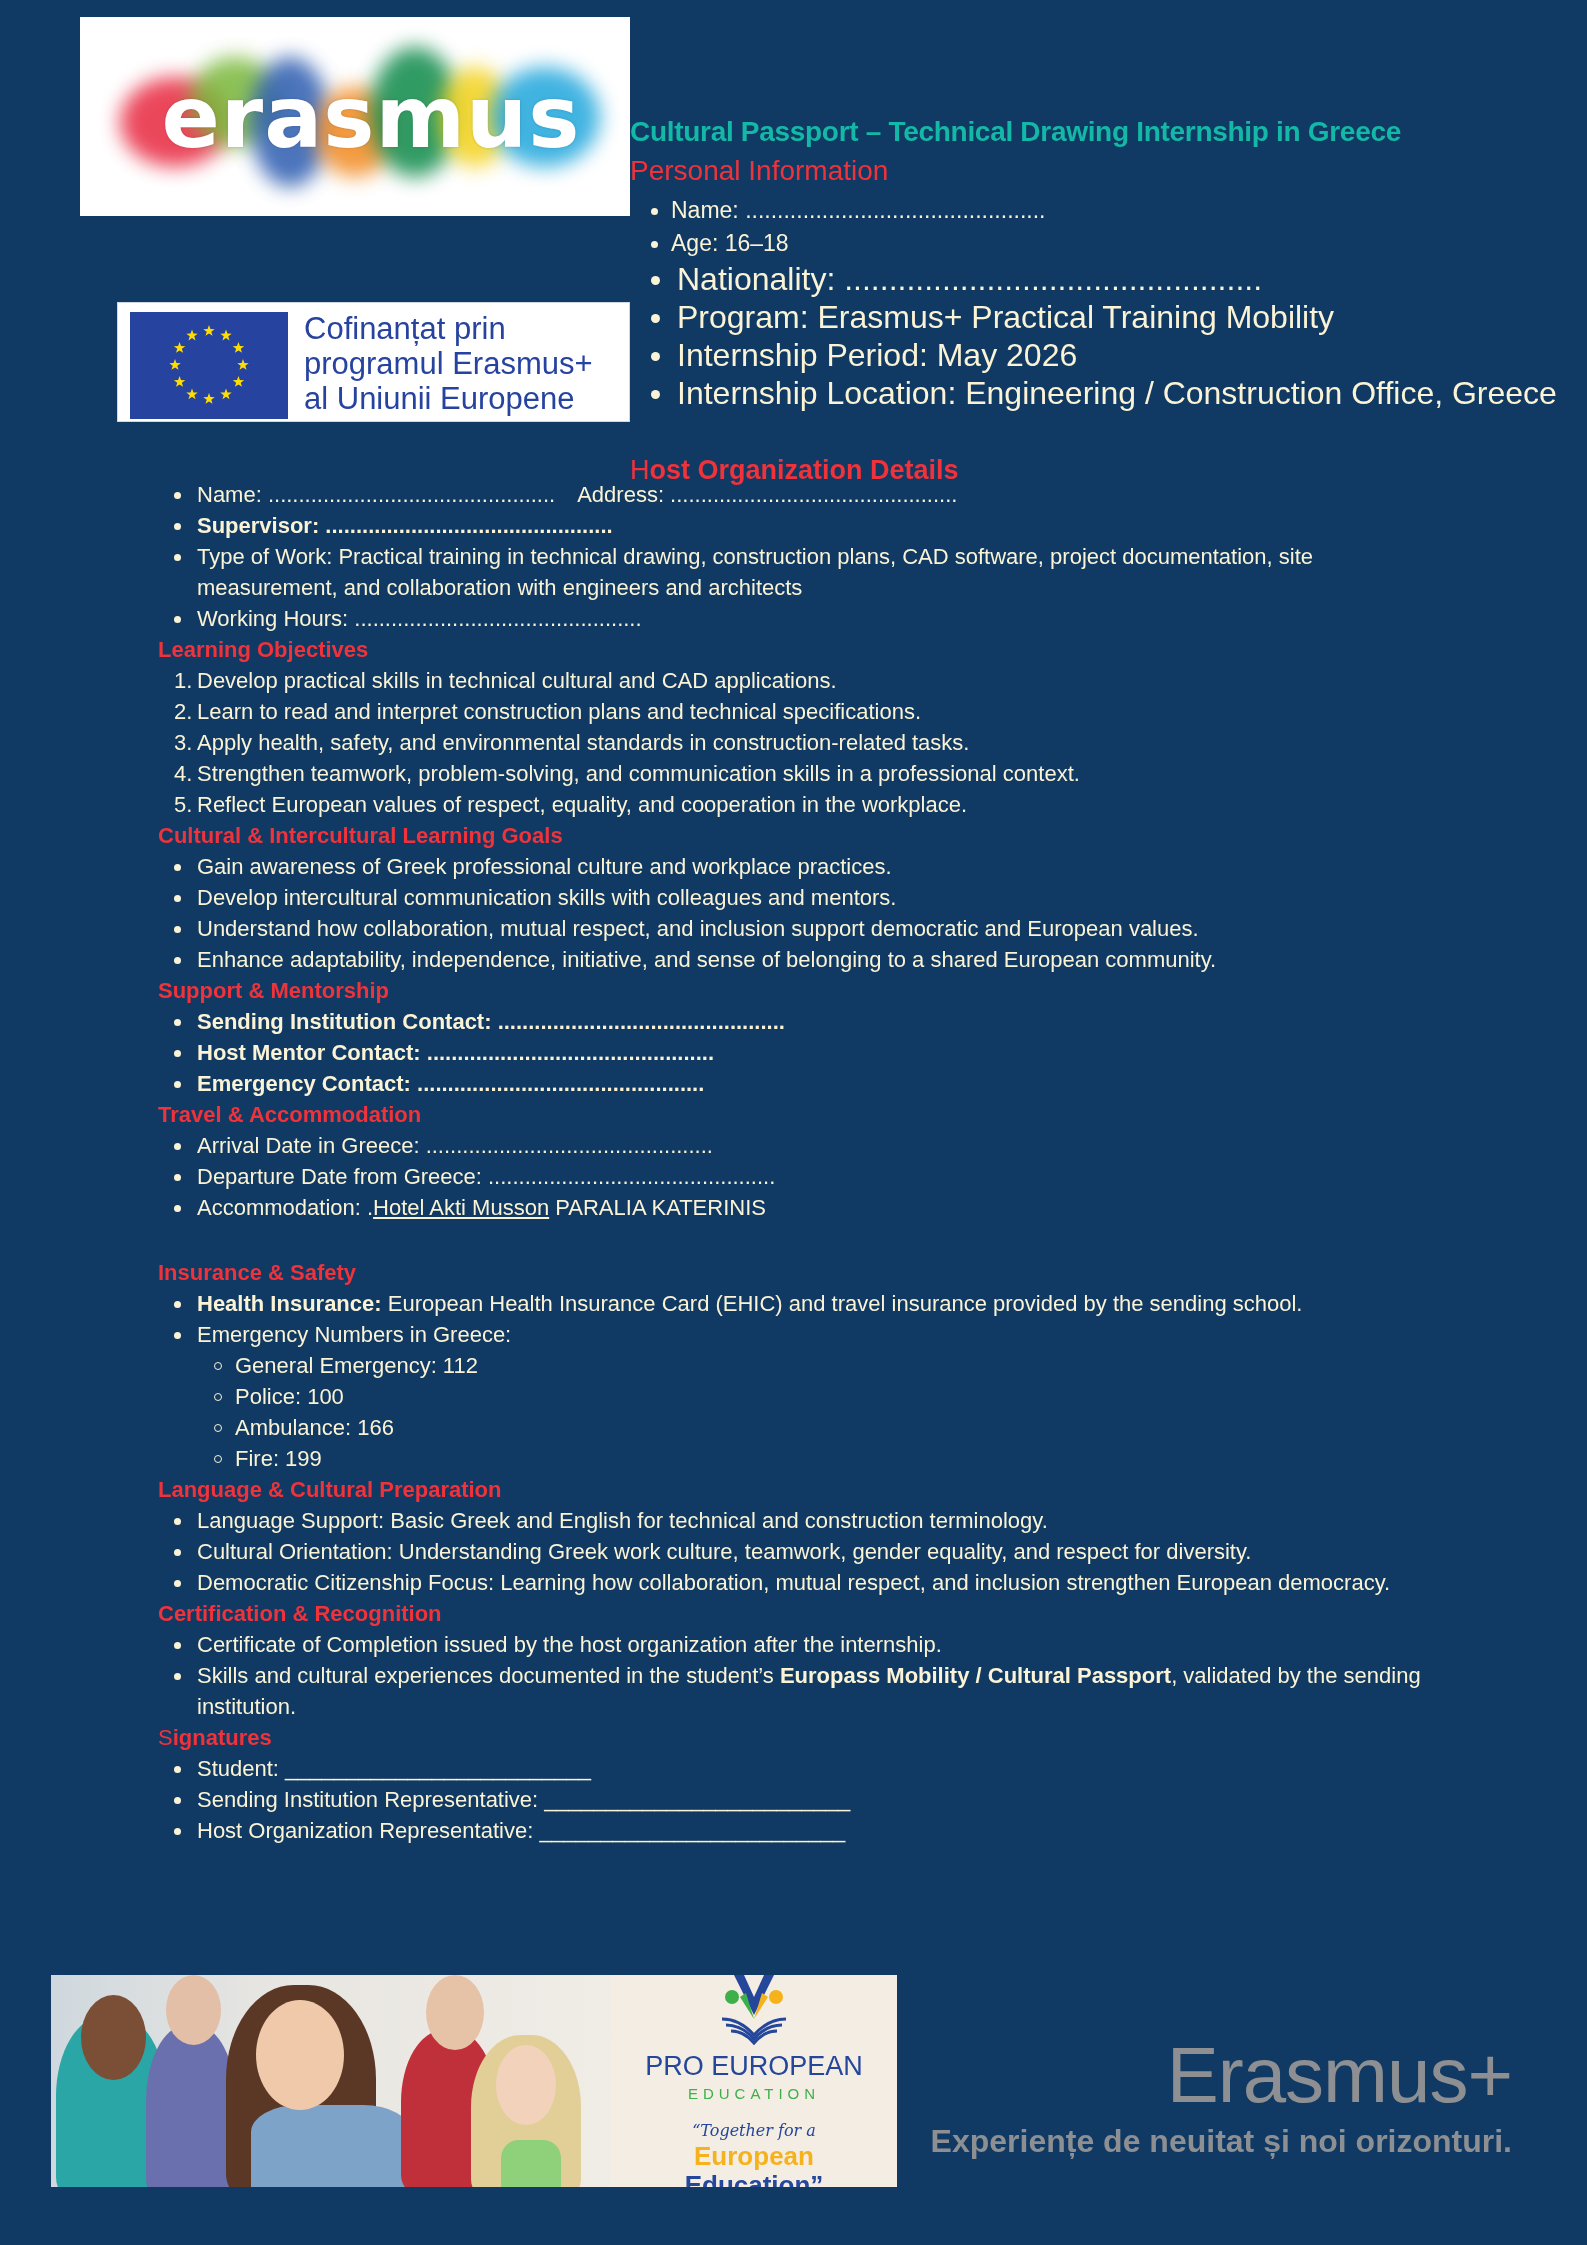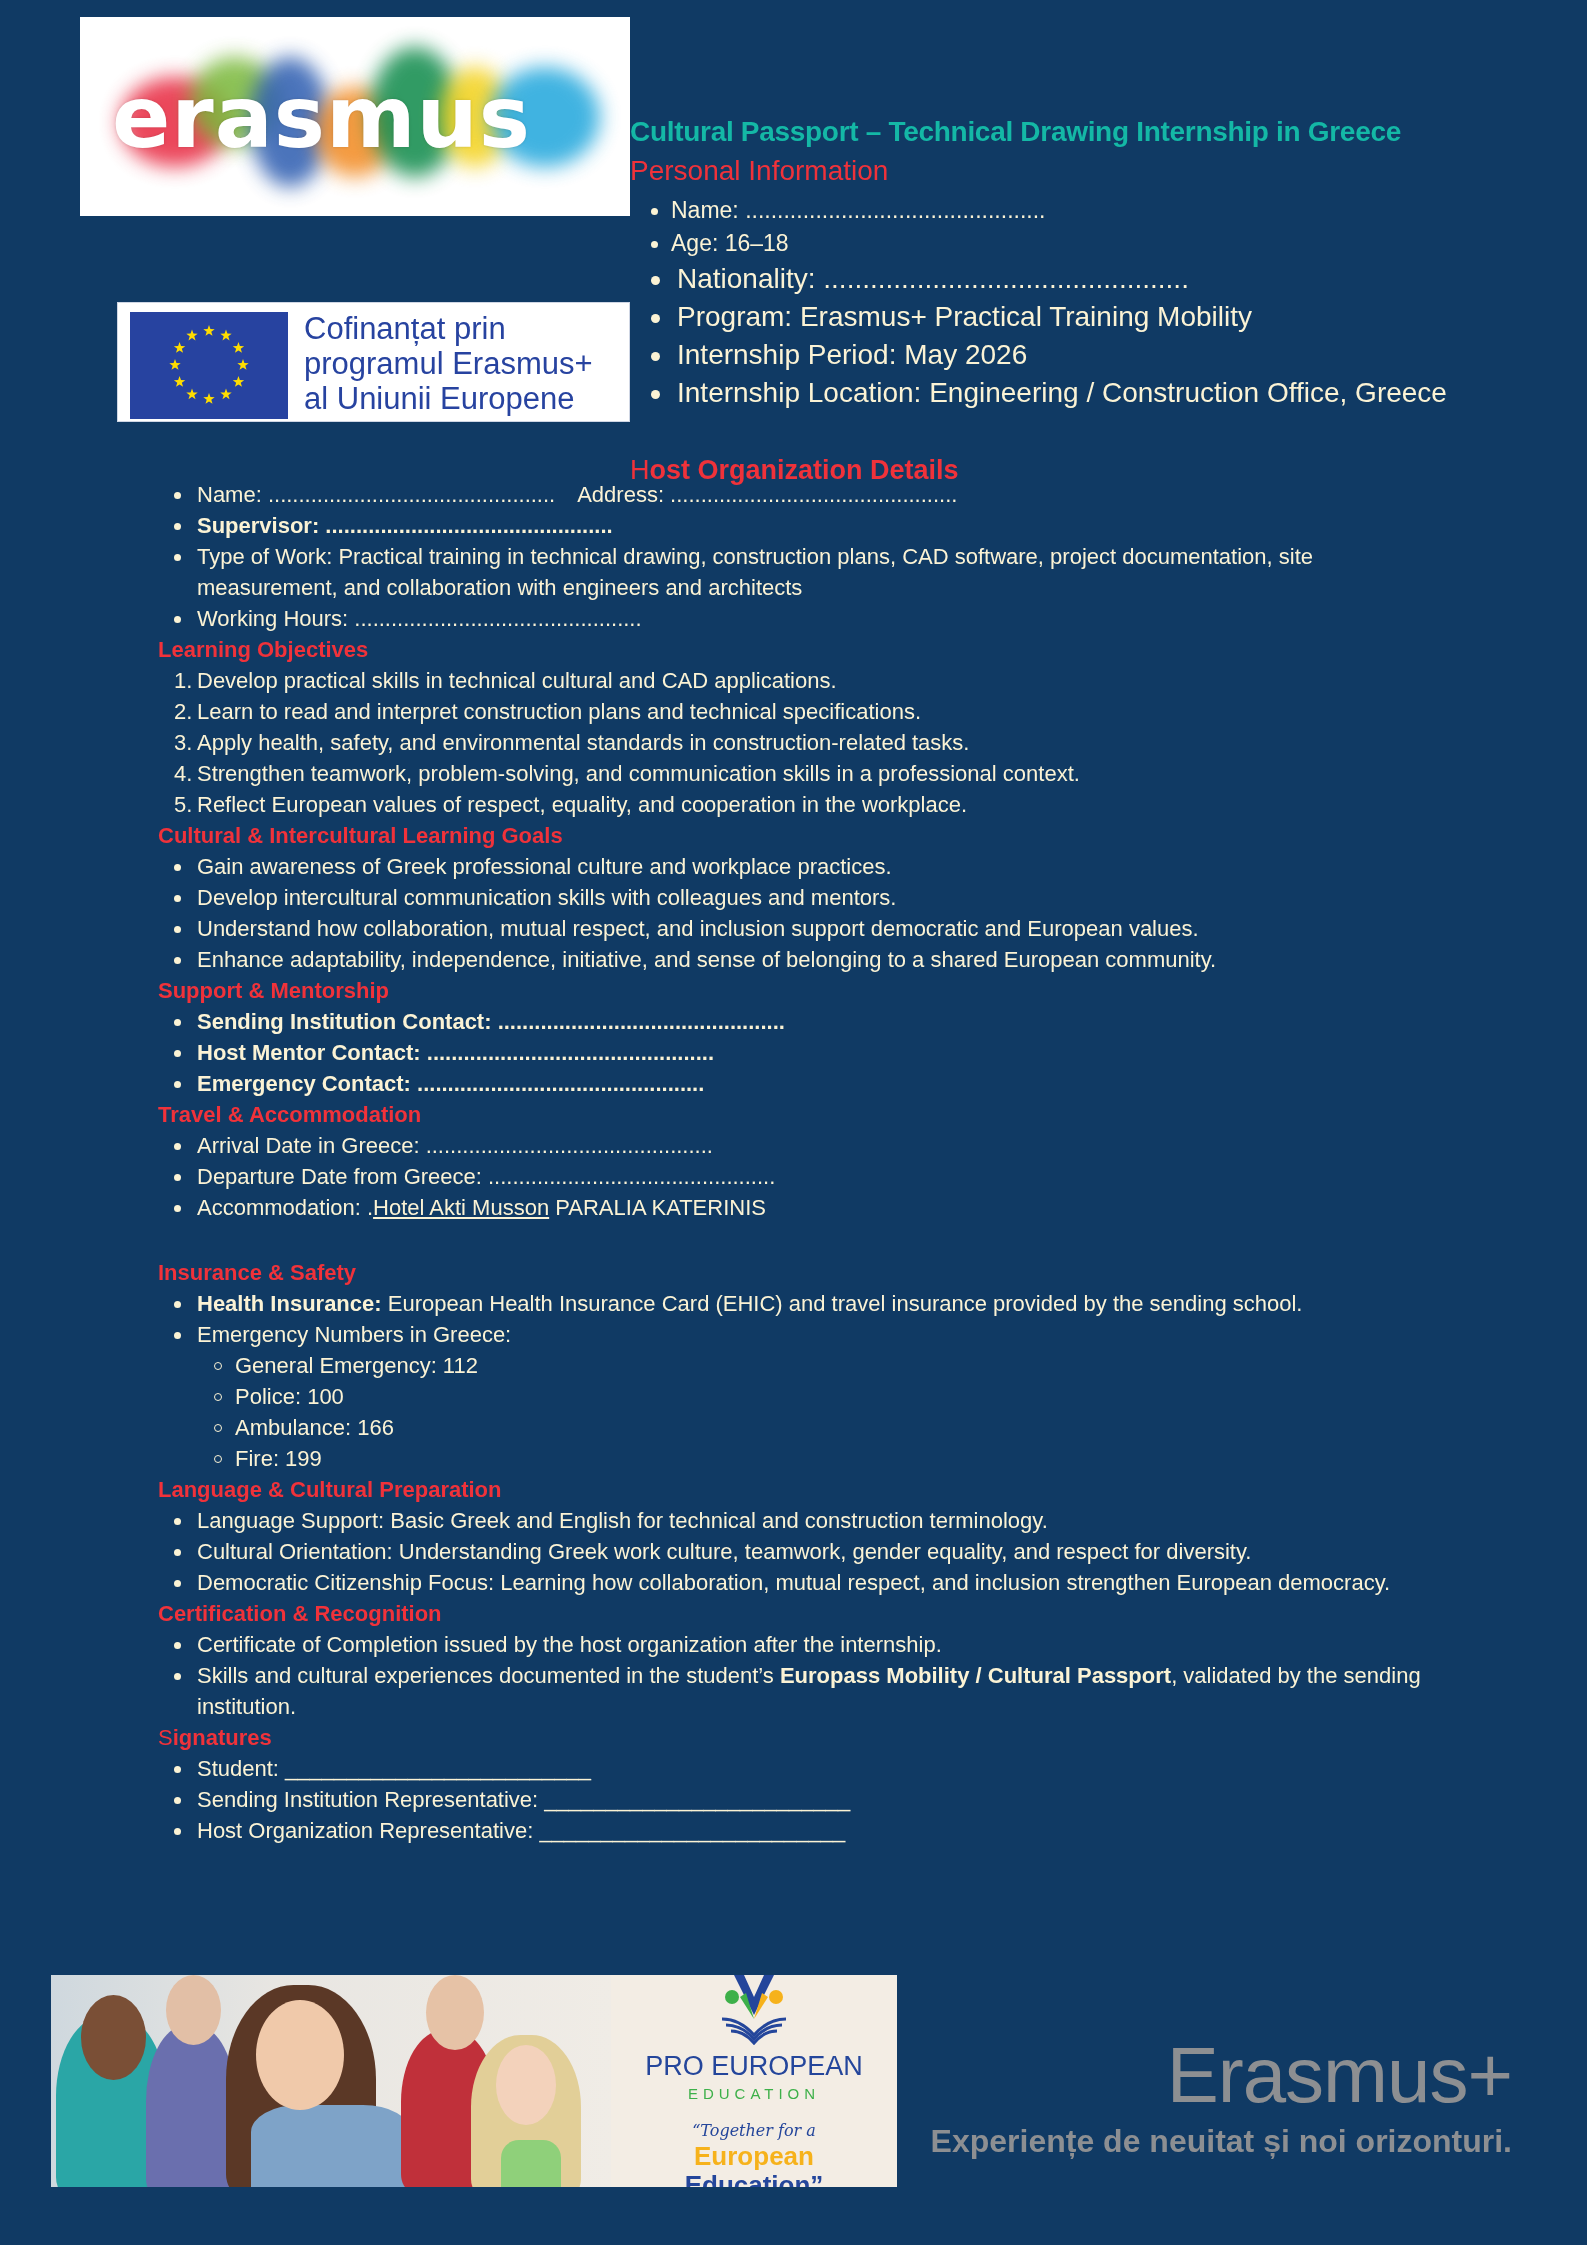--- a/index.html
+++ b/index.html
@@ -9,21 +9,21 @@
     font-family: "Liberation Sans", "DejaVu Sans", sans-serif;
     color: #fbf3d5;
   }
   .abs { position: absolute; }
   
   #erasmus-logo {
     left: 80px; top: 17px; width: 550px; height: 199px; background: #fff; overflow: hidden;
   }
   #erasmus-logo .splash { position: absolute; border-radius: 50%; filter: blur(10px); opacity: .85; }
   #erasmus-logo .word {
-    position: absolute; left: 0; right: 0; top: 50px; 
+    position: absolute; left: 0; right: 0; top: 50px; text-align: center;
     font-family: "DejaVu Sans", sans-serif; font-weight: bold; font-size: 86px; letter-spacing: 1px;
     color: #fff; text-shadow: 0 0 3px rgba(0,0,0,.15); padding-left: 32px;
   }
   
   #eu-logo {
     left: 117px; top: 302px; width: 513px; height: 120px; background: #fff;
     border: 1px solid #cfd6e4; box-sizing: border-box;
   }
   #eu-flag { position: absolute; left: 12px; top: 9px; width: 158px; height: 107px; background: #2743a0; }
   #eu-flag svg { position: absolute; left: 0; top: 0; }
@@ -39,21 +39,21 @@
   .h-personal { left: 630px; top: 155px; font-size: 28px; color: #f0323a; }
   ul, ol { margin: 0; padding: 0; list-style: none; }
   .blist li { position: relative; padding-left: 28px; }
   .blist li::before {
     content: ""; position: absolute; left: 8px; width: 7px; height: 7px; border-radius: 50%; background: #fbf3d5;
   }
   #personal-list { left: 643px; top: 194px; }
   #personal-list li { white-space: nowrap; }
   #personal-list li.sm { font-size: 23px; line-height: 33px; }
   #personal-list li.sm::before { top: 14px; }
-  #personal-list li.lg { font-size: 28px; line-height: 38px; padding-left: 34px; }
+  #personal-list li.lg { font-size: 32px; line-height: 38px; padding-left: 34px; }
   #personal-list li.lg::before { top: 16px; width: 9px; height: 9px; }
 
   
   #main { left: 158px; top: 450px; width: 1300px; font-size: 22px; line-height: 31px; }
   .sec-h { color: #f0323a; font-weight: bold; font-size: 22px; line-height: 31px; }
   #host-h { padding-left: 472px; font-size: 27px; line-height: 40px; }
   #main .blist li { padding-left: 39px; }
   #main .blist li::before { left: 16px; top: 13px; width: 7px; height: 7px; }
   #main ol li { position: relative; padding-left: 39px; }
   #main ol li .num { position: absolute; left: 16px; }

